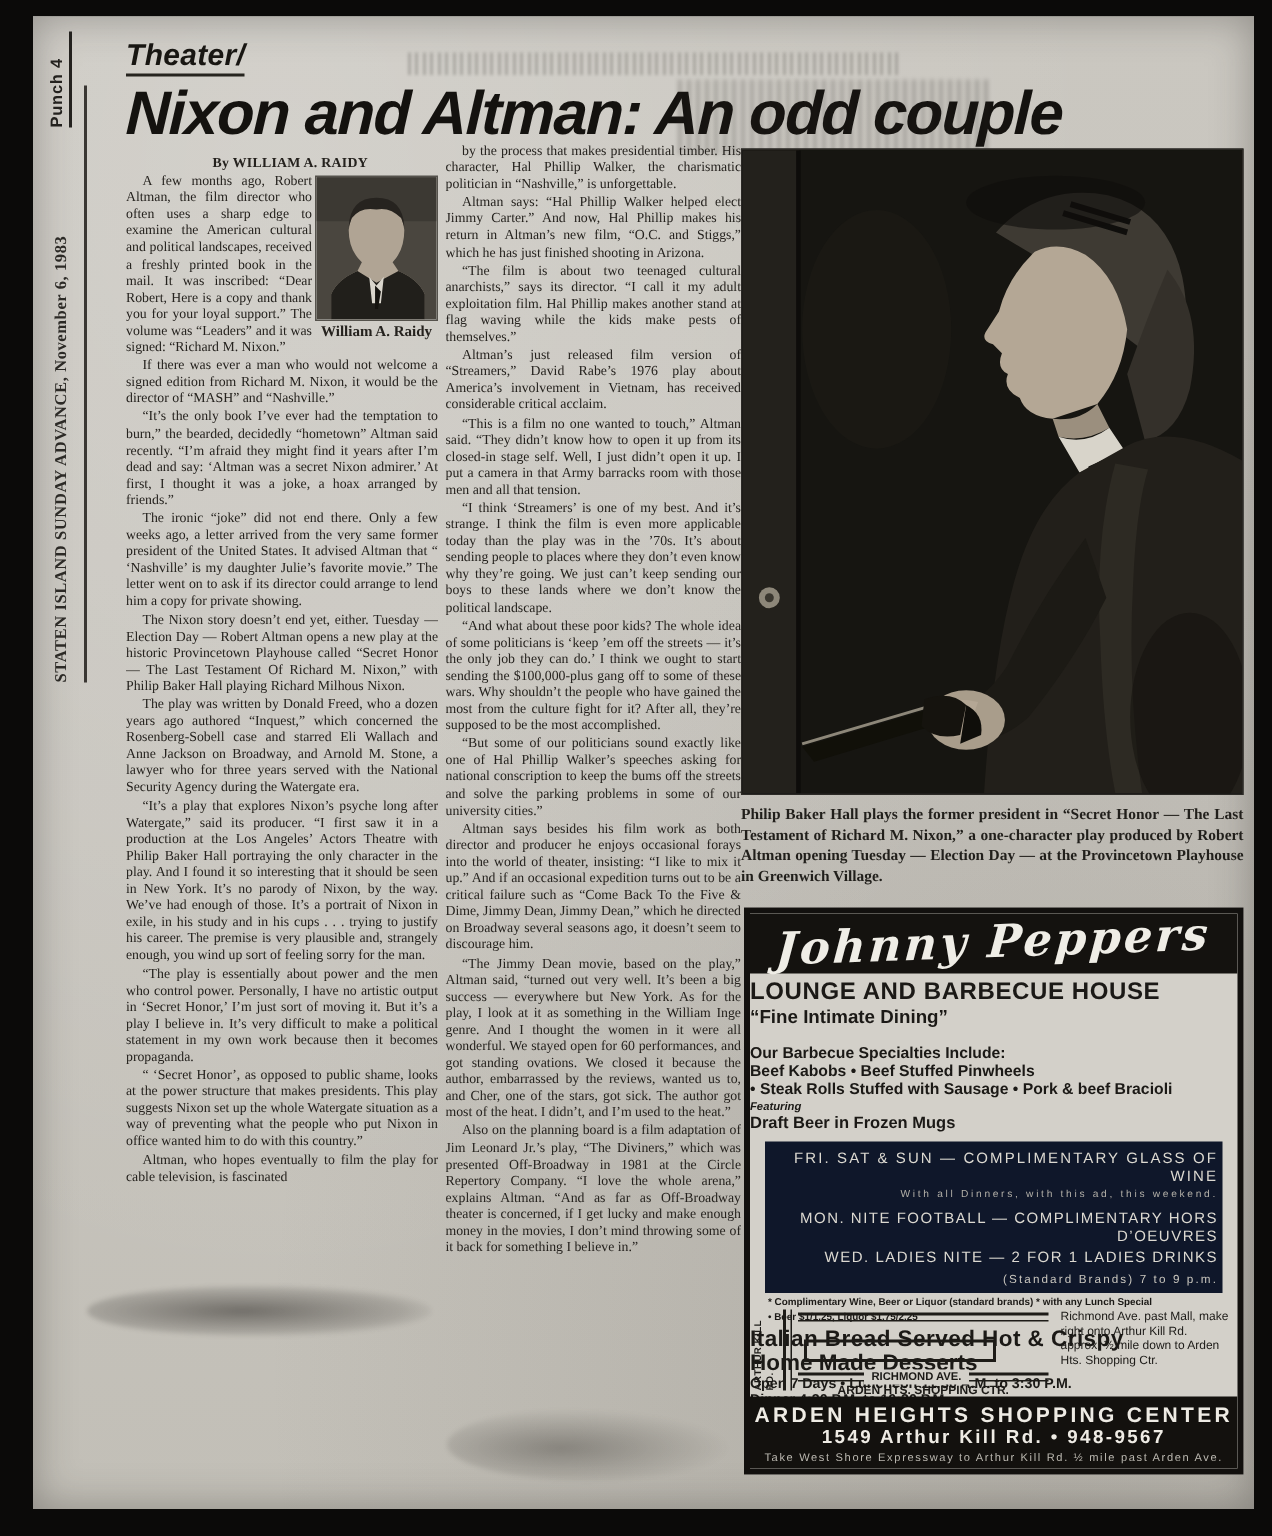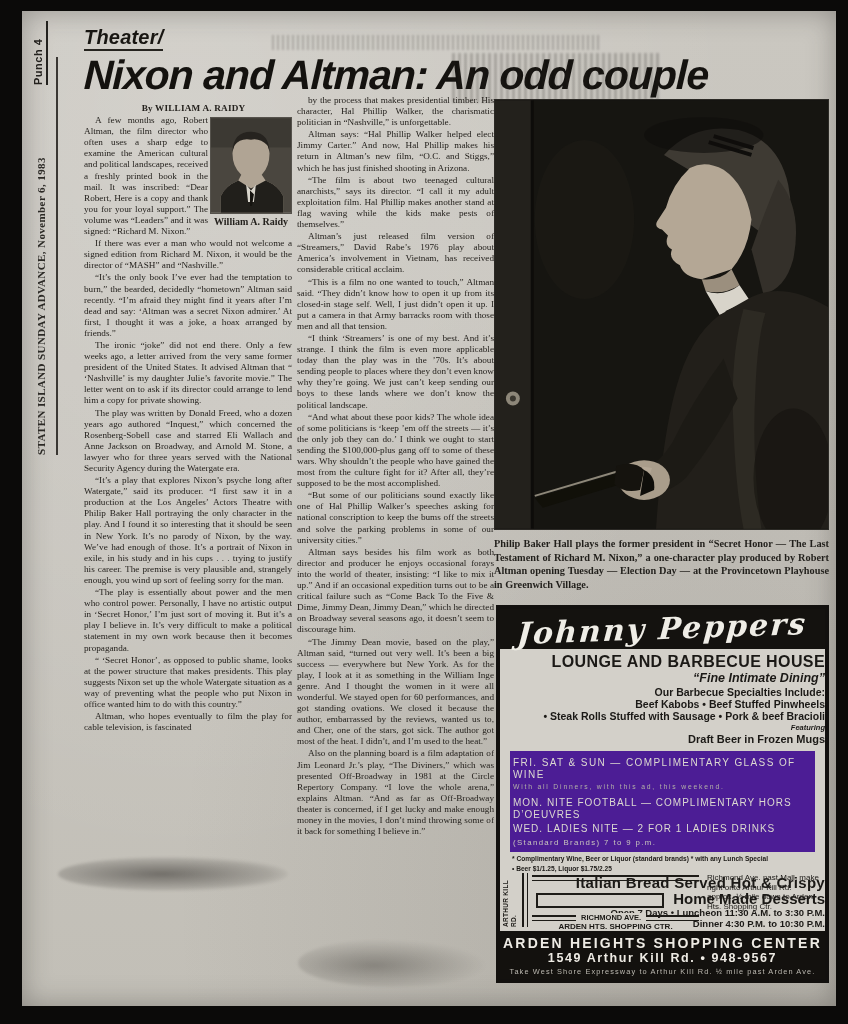--- a/index.html
+++ b/index.html
@@ -81,29 +81,29 @@
   }
 
   
   .ad {
     position:absolute; left:474px; top:594px; width:333px; height:378px;
     border:4px solid #12100e; background:#d3d0c9; overflow:hidden;
     font-family:"Liberation Sans", sans-serif; color:#1b1916;
   }
   .ad-head { height:40px; background:#14120f; display:flex; align-items:center; justify-content:center; }
   .ad-script { font:italic bold 30px/32px "DejaVu Serif", serif; color:#efede6; letter-spacing:2px; transform:rotate(-2deg) skewX(-6deg); }
-  .ad-c { text-align:right; }
+  .ad-c { text-align:left; }
   .ad-line1 { font-weight:bold; font-size:16px; line-height:18px; margin-top:4px; letter-spacing:.4px; }
-  .ad-line2 { font-weight:bold; font-style:italic; font-size:12.5px; line-height:14px; }
-  .ad-line3 { font-weight:bold; font-size:10.5px; line-height:12px; margin-top:1px; }
+  .ad-line2 { font-weight:bold; font-size:12.5px; line-height:14px; }
+  .ad-line3 { font-weight:bold; font-size:10.5px; line-height:12px; margin-top:11px; }
   .ad-line4, .ad-line5 { font-weight:bold; font-size:10.5px; line-height:12px; }
   .ad-feat { font-weight:bold; font-style:italic; font-size:7.5px; line-height:9px; margin-top:1px; }
   .ad-line6 { font-weight:bold; font-size:11px; line-height:15px; }
 
-  .ad-promo { background:#4c1d95; color:#dcd9d1; margin:4px 10px 3px 10px; padding:6px 3px 5px 3px; text-align:left; }
+  .ad-promo { background:#0f172a; color:#dcd9d1; margin:4px 10px 3px 10px; padding:6px 3px 5px 3px; text-align:right; }
   .ad-promo .p1 { font-size:10px; line-height:12px; letter-spacing:1.4px; }
   .ad-promo .p2 { font-size:6.8px; line-height:8px; letter-spacing:1.8px; color:#b3b0a8; margin:2px 0 6px 0; }
   .ad-promo .p3 { font-size:10px; line-height:12px; letter-spacing:1px; }
   .ad-promo .p4 { font-size:10px; line-height:12px; letter-spacing:1px; margin-top:2px; }
   .ad-promo .p5 { font-size:7.8px; line-height:9px; letter-spacing:1.4px; margin-top:3px; color:#c9c6be; }
 
   .ad-fine { margin:2px 12px 1px 12px; font-weight:bold; font-size:6.6px; line-height:7.8px; text-align:left; }
   .ad-bread { font-weight:bold; font-size:15px; line-height:16px; margin-top:2px; letter-spacing:.3px; }
   .ad-dess  { font-weight:bold; font-size:15px; line-height:16px; }
   .ad-hours { font-weight:bold; font-size:9.5px; line-height:11px; }
@@ -150,20 +150,21 @@
         <path d="M10 97 L10 80 Q14 70 28 64 L41 72 L56 64 Q70 70 74 80 L74 97 Z" fill="#211f1b"></path>
         <path d="M36 68 L41 74 L46 68 L44 86 L38 86 Z" fill="#d9d5cc"></path>
         <path d="M40 74 L44 78 L42 90 L40 90 Z" fill="#15130f"></path>
       </svg>
       <figcaption>William A. Raidy</figcaption>
     </figure>
     <p>A few months ago, Robert Altman, the film director who often uses a sharp edge to examine the American cultural and political landscapes, received a freshly printed book in the mail. It was inscribed: “Dear Robert, Here is a copy and thank you for your loyal support.” The volume was “Leaders” and it was signed: “Richard M. Nixon.”</p>
     <p>If there was ever a man who would not welcome a signed edition from Richard M. Nixon, it would be the director of “MASH” and “Nashville.”</p>
     <p>“It’s the only book I’ve ever had the temptation to burn,” the bearded, decidedly “hometown” Altman said recently. “I’m afraid they might find it years after I’m dead and say: ‘Altman was a secret Nixon admirer.’ At first, I thought it was a joke, a hoax arranged by friends.”</p>
     <p>The ironic “joke” did not end there. Only a few weeks ago, a letter arrived from the very same former president of the United States. It advised Altman that “ ‘Nashville’ is my daughter Julie’s favorite movie.” The letter went on to ask if its director could arrange to lend him a copy for private showing.</p>
+    <p>The Nixon story doesn’t end yet, either. Tuesday — Election Day — Robert Altman opens a new play at the historic Provincetown Playhouse called “Secret Honor — The Last Testament Of Richard M. Nixon,” with Philip Baker Hall playing Richard Milhous Nixon.</p>
     <p>The play was written by Donald Freed, who a dozen years ago authored “Inquest,” which concerned the Rosenberg-Sobell case and starred Eli Wallach and Anne Jackson on Broadway, and Arnold M. Stone, a lawyer who for three years served with the National Security Agency during the Watergate era.</p>
     <p>“It’s a play that explores Nixon’s psyche long after Watergate,” said its producer. “I first saw it in a production at the Los Angeles’ Actors Theatre with Philip Baker Hall portraying the only character in the play. And I found it so interesting that it should be seen in New York. It’s no parody of Nixon, by the way. We’ve had enough of those. It’s a portrait of Nixon in exile, in his study and in his cups . . . trying to justify his career. The premise is very plausible and, strangely enough, you wind up sort of feeling sorry for the man.</p>
     <p>“The play is essentially about power and the men who control power. Personally, I have no artistic output in ‘Secret Honor,’ I’m just sort of moving it. But it’s a play I believe in. It’s very difficult to make a political statement in my own work because then it becomes propaganda.</p>
     <p>“ ‘Secret Honor’, as opposed to public shame, looks at the power structure that makes presidents. This play suggests Nixon set up the whole Watergate situation as a way of preventing what the people who put Nixon in office wanted him to do with this country.”</p>
     <p>Altman, who hopes eventually to film the play for cable television, is fascinated</p>
   </div>
 
   <div class="col col2">
     <p>by the process that makes presidential timber. His character, Hal Phillip Walker, the charismatic politician in “Nashville,” is unforgettable.</p>
     <p>Altman says: “Hal Phillip Walker helped elect Jimmy Carter.” And now, Hal Phillip makes his return in Altman’s new film, “O.C. and Stiggs,” which he has just finished shooting in Arizona.</p>

